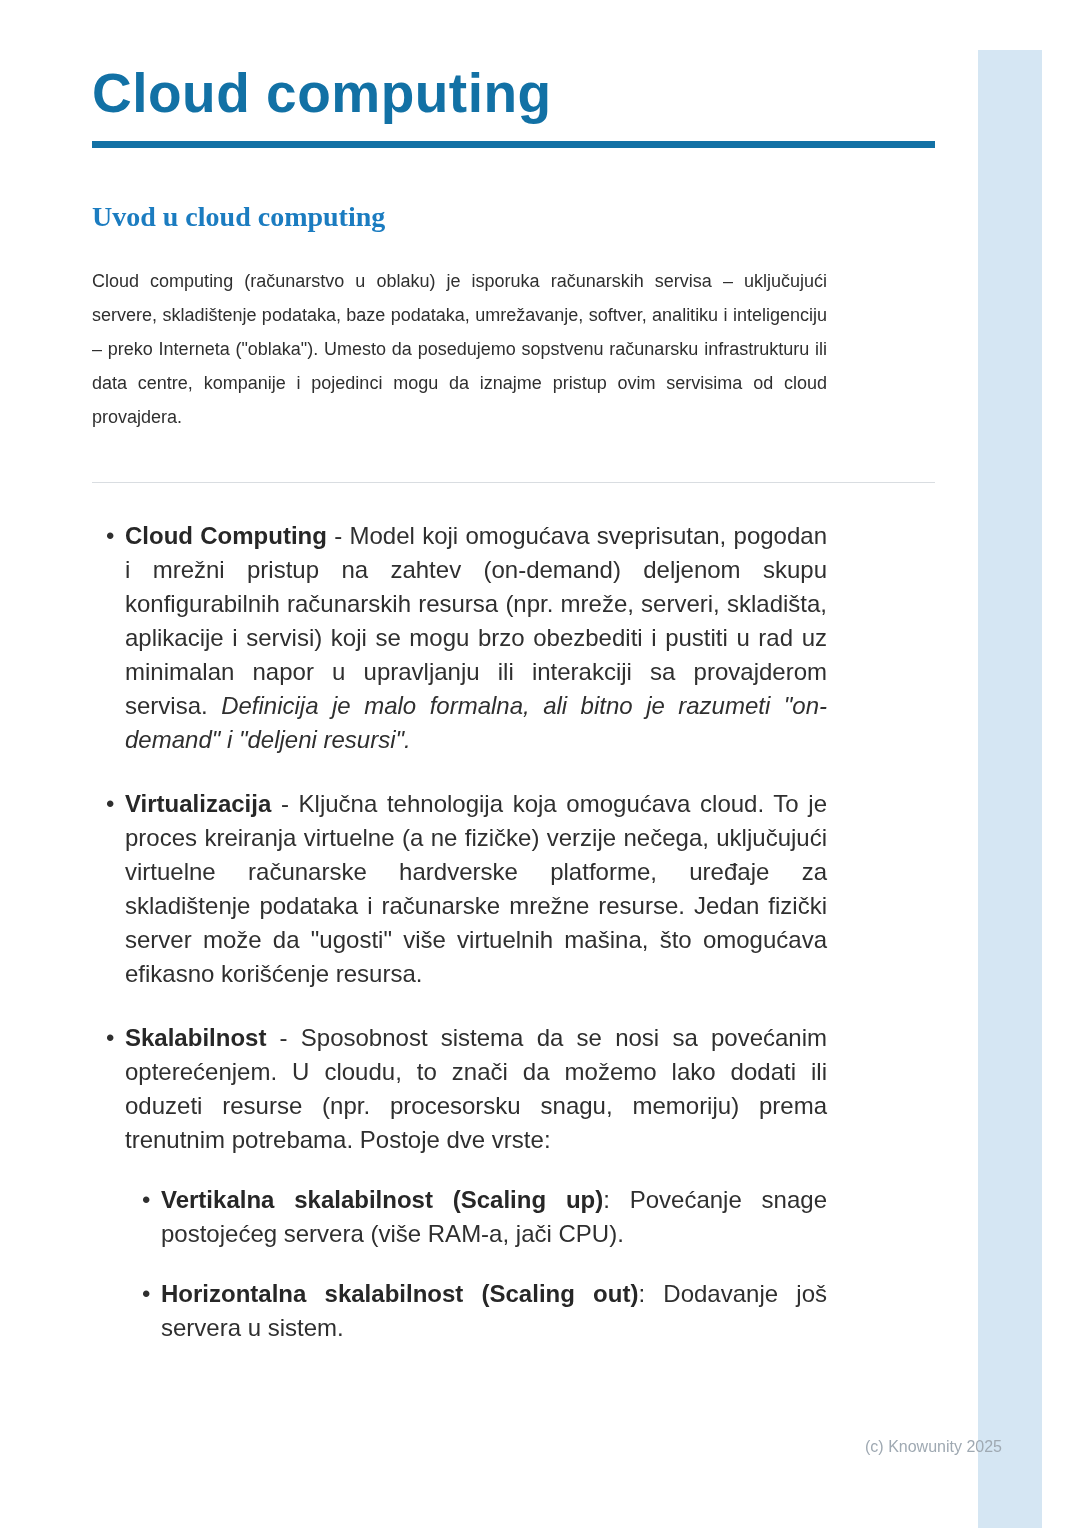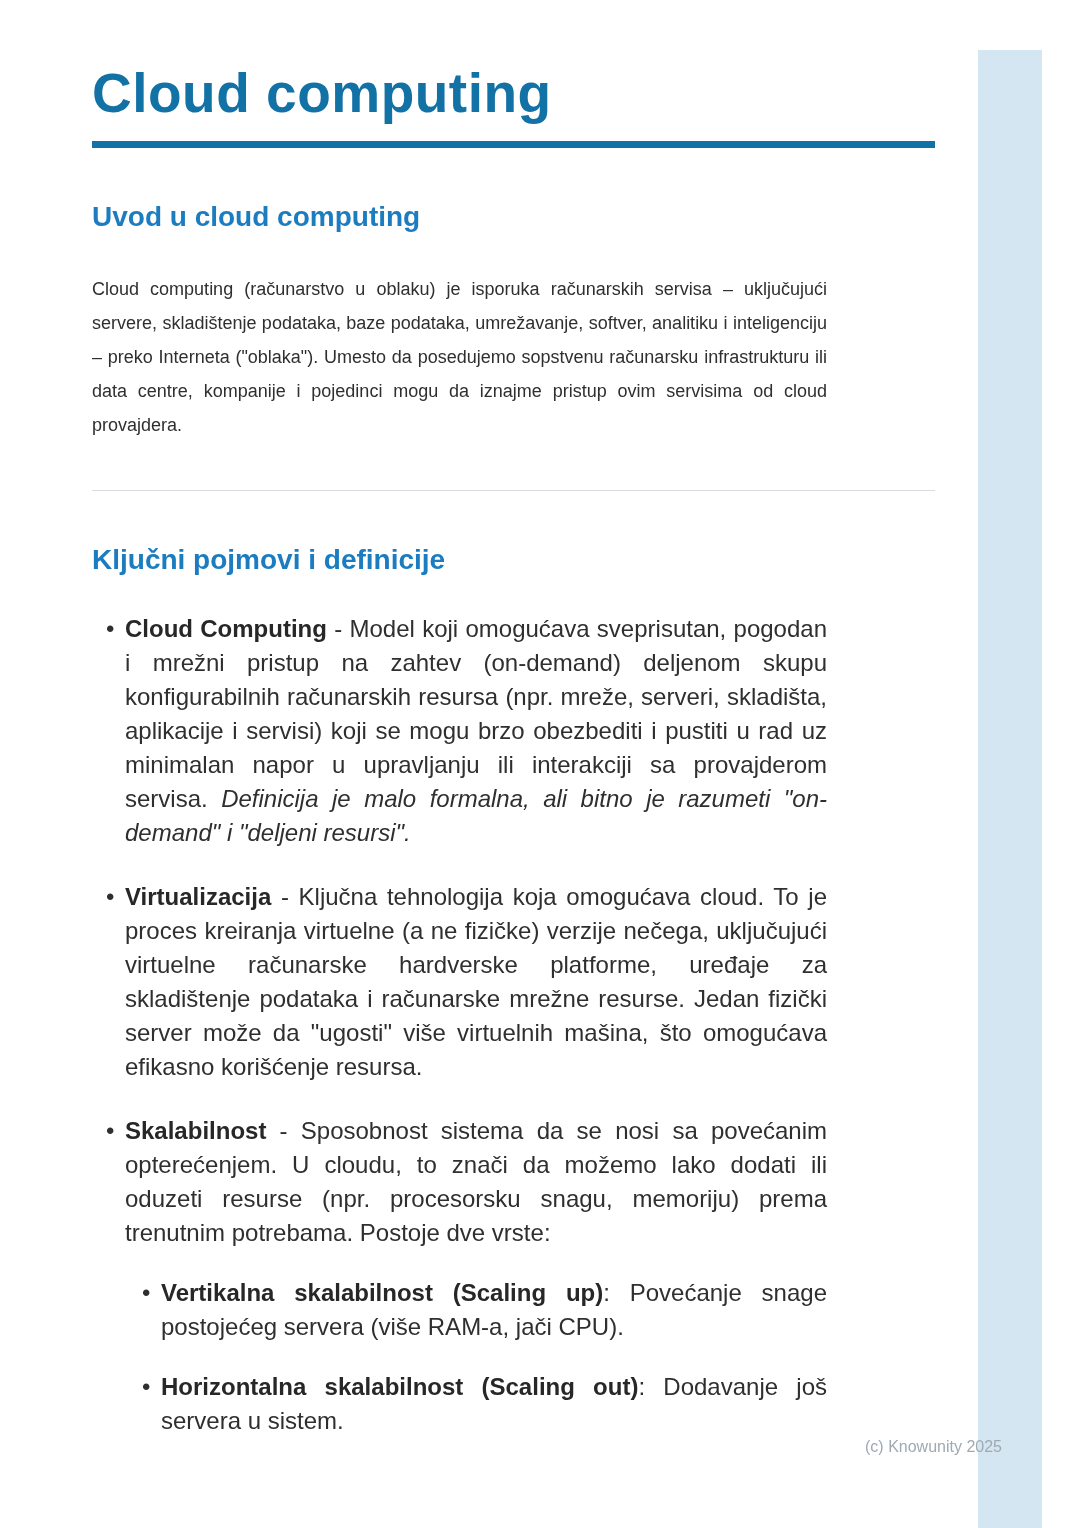--- a/index.html
+++ b/index.html
@@ -43,26 +43,27 @@
     width: 843px;
     height: 7px;
     background: #1271a5;
   }
   h2.section-heading {
     margin: 52px 0 0 0;
     font-size: 28px;
     line-height: 1.2;
     font-weight: bold;
     color: #1b7cc0;
+    font-family: Liberation Serif, serif;
   }
   .text-block {
     width: 735px;
   }
   p.body-text {
-    margin: 38px 0 0 0;
+    margin: 30px 0 0 0;
     font-size: 18px;
     line-height: 34px;
     color: #2f2f2f;
     text-align: justify;
   }
   hr.section-divider {
     margin: 48px 0 0 0;
     border: none;
     border-top: 1px solid #d9dde1;
     width: 843px;
@@ -139,21 +140,20 @@
     <div class="title-rule"></div>
 
     <h2 class="section-heading">Uvod u cloud computing</h2>
 
     <div class="text-block">
       <p class="body-text">Cloud computing (računarstvo u oblaku) je isporuka računarskih servisa – uključujući servere, skladištenje podataka, baze podataka, umrežavanje, softver, analitiku i inteligenciju – preko Interneta ("oblaka"). Umesto da posedujemo sopstvenu računarsku infrastrukturu ili data centre, kompanije i pojedinci mogu da iznajme pristup ovim servisima od cloud provajdera.</p>
     </div>
 
     <hr class="section-divider">
 
-    <h2 class="section-heading">Ključni pojmovi i definicije</h2>
 
     <ul class="terms-list">
 
       <li><span class="term">Cloud Computing</span><span> - Model koji omogućava sveprisutan, pogodan i mrežni pristup na zahtev (on-demand) deljenom skupu konfigurabilnih računarskih resursa (npr. mreže, serveri, skladišta, aplikacije i servisi) koji se mogu brzo obezbediti i pustiti u rad uz minimalan napor u upravljanju ili interakciji sa provajderom servisa. </span><span class="italic">Definicija je malo formalna, ali bitno je razumeti "on-demand" i "deljeni resursi".</span></li>
 
       <li><span class="term">Virtualizacija</span><span> - Ključna tehnologija koja omogućava cloud. To je proces kreiranja virtuelne (a ne fizičke) verzije nečega, uključujući virtuelne računarske hardverske platforme, uređaje za skladištenje podataka i računarske mrežne resurse. Jedan fizički server može da "ugosti" više virtuelnih mašina, što omogućava efikasno korišćenje resursa.</span></li>
 
       <li><span class="term">Skalabilnost</span><span> - Sposobnost sistema da se nosi sa povećanim opterećenjem. U cloudu, to znači da možemo lako dodati ili oduzeti resurse (npr. procesorsku snagu, memoriju) prema trenutnim potrebama. Postoje dve vrste:</span>
         <ul class="sub-list">
           <li><span class="term">Vertikalna skalabilnost (Scaling up)</span><span>: Povećanje snage postojećeg servera (više RAM-a, jači CPU).</span></li>

